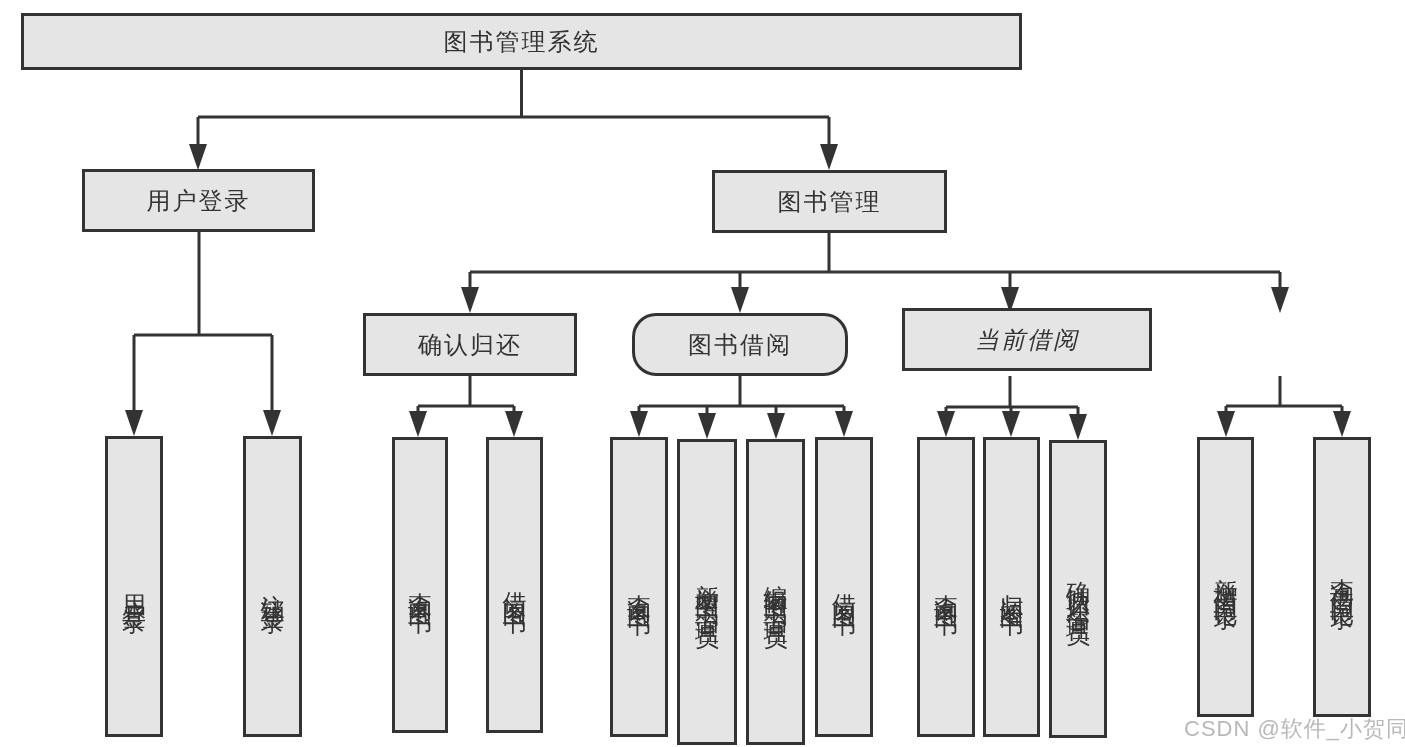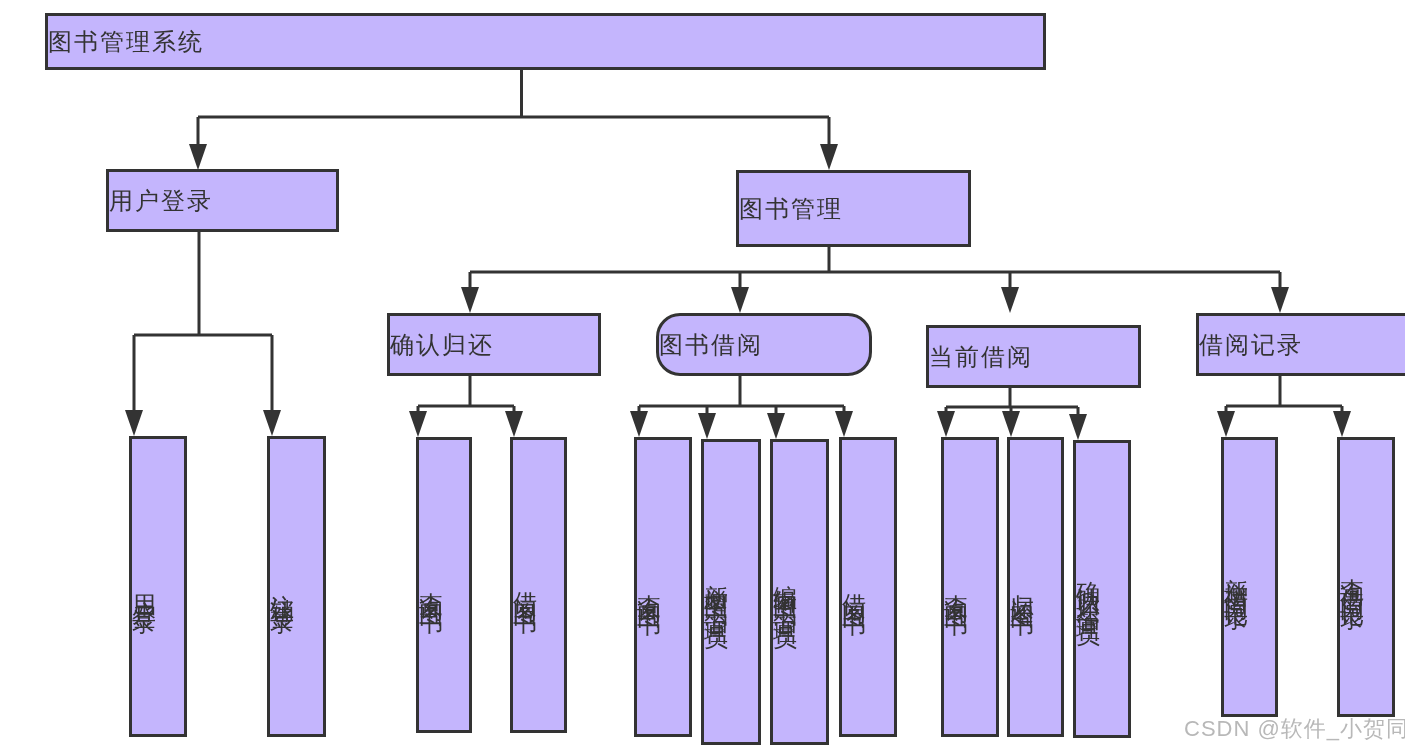--- a/index.html
+++ b/index.html
@@ -21,25 +21,24 @@
     left: 0;
     top: 0;
     width: 1405px;
     height: 747px;
     pointer-events: none;
   }
   .node {
     position: absolute;
     box-sizing: border-box;
     border: 3px solid #333333;
-    background: #c4b5fd;
+    background: #e5e5e5;
     display: flex;
     align-items: center;
-    justify-content: flex-start;
-    margin-left: 24px;
+    justify-content: center;
   }
   .hnode .lbl {
     font-size: 24px;
     letter-spacing: 2px;
     color: #333333;
     white-space: nowrap;
   }
   .vnode .lbl {
     writing-mode: vertical-rl;
     text-orientation: mixed;
@@ -98,35 +97,32 @@
     </g>
   </svg>
 
   <div class="node hnode" style="left:21px; top:13px; width:1001px; height:57px;">
     <span class="lbl">图书管理系统</span>
   </div>
 
   <div class="node hnode" style="left:82px; top:169px; width:233px; height:63px;">
     <span class="lbl">用户登录</span>
   </div>
-  <div class="node hnode" style="left:712px; top:170px; width:235px; height:77px;">
+  <div class="node hnode" style="left:712px; top:170px; width:235px; height:63px;">
     <span class="lbl">图书管理</span>
   </div>
 
   <div class="node hnode" style="left:363px; top:313px; width:214px; height:63px;">
     <span class="lbl">确认归还</span>
   </div>
   <div class="node hnode" style="left:632px; top:313px; width:216px; height:63px;border-radius:24px;">
     <span class="lbl">图书借阅</span>
   </div>
-  <div class="node hnode" style="left:902px; top:325px; width:215px; height:63px;">
+  <div class="node hnode" style="left:902px; top:308px; width:250px; height:63px;font-style:italic;">
     <span class="lbl">当前借阅</span>
-  </div>
-  <div class="node hnode" style="left:1172px; top:313px; width:215px; height:63px;">
-    <span class="lbl">借阅记录</span>
   </div>
 
   <div class="node vnode" style="left:105px; top:436px; width:58px; height:301px;">
     <span class="lbl">用户登录</span>
   </div>
   <div class="node vnode" style="left:243px; top:436px; width:59px; height:301px;">
     <span class="lbl">注销登录</span>
   </div>
 
   <div class="node vnode" style="left:392px; top:437px; width:56px; height:296px;">

